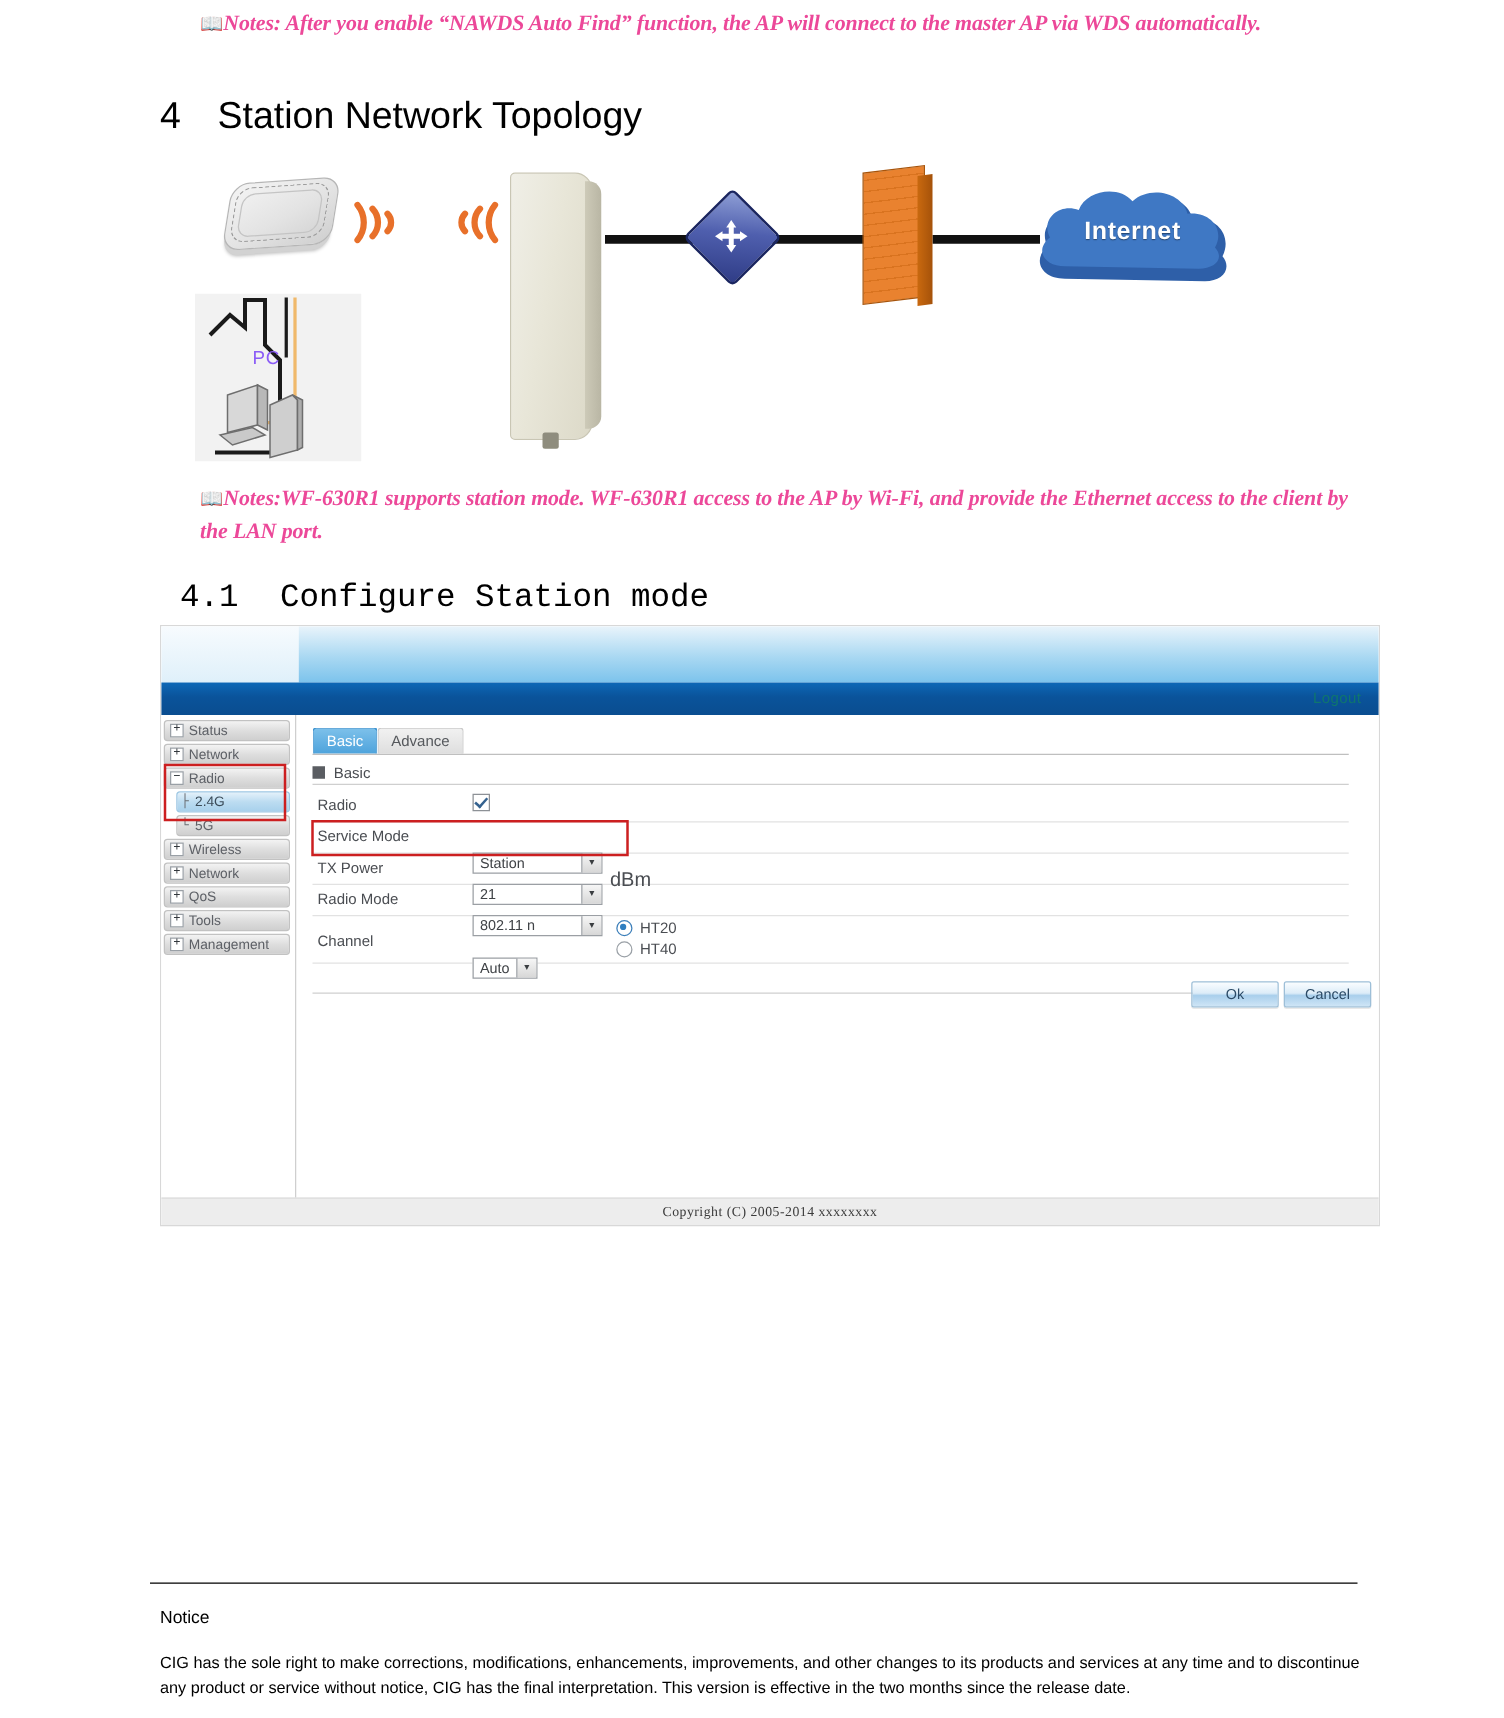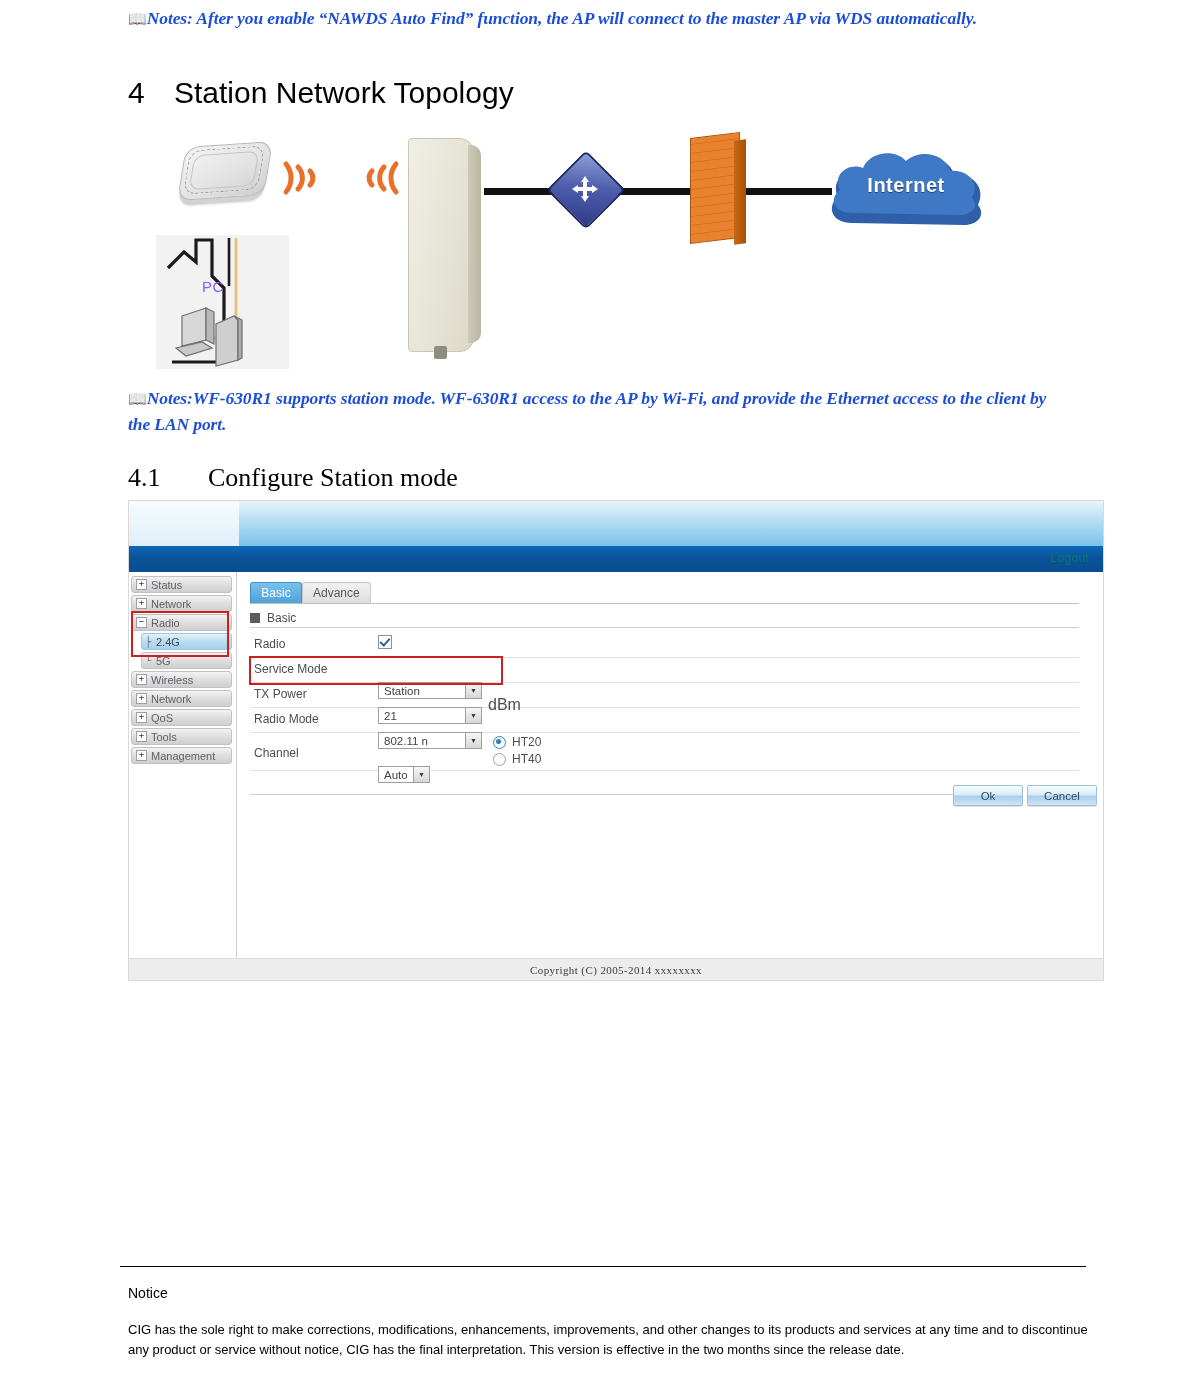--- a/index.html
+++ b/index.html
@@ -10,39 +10,41 @@
   }
   .page{position:absolute;inset:0;}
 
   
   .note{
     position:absolute;
     font-family:"Liberation Serif", serif;
     font-weight:bold;font-style:italic;
     font-size:17.5px;line-height:25px;
     letter-spacing:-0.1px;
-    color:#1d4ed8;
+    color:#ec4899;
+    margin-left:32px;
   }
   .note .bookicon{
     font-style:normal;font-weight:normal;
     font-family:"DejaVu Sans", sans-serif;
     font-size:15px;margin-right:1px;letter-spacing:-1px;
   }
   .h1{
     position:absolute;
     font-family:"Liberation Sans", sans-serif;
     font-size:30px;font-weight:400;color:#000;
     white-space:nowrap;
   }
   .h1 .num{display:inline-block;width:46px;}
   .h2{
     position:absolute;
-    font-family:Liberation Serif, serif;
+    font-family:Liberation Mono, monospace;
     font-size:26px;font-weight:400;color:#000;
     white-space:nowrap;
+    margin-left:16px;
   }
   .h2 .num{display:inline-block;width:80px;}
 
   
   .topology{position:absolute;left:150px;top:130px;width:860px;height:245px;}
   .house-bg{
     position:absolute;left:6px;top:105px;width:133px;height:134px;
     background:#f2f2f2;
   }
   .ap-dev{

